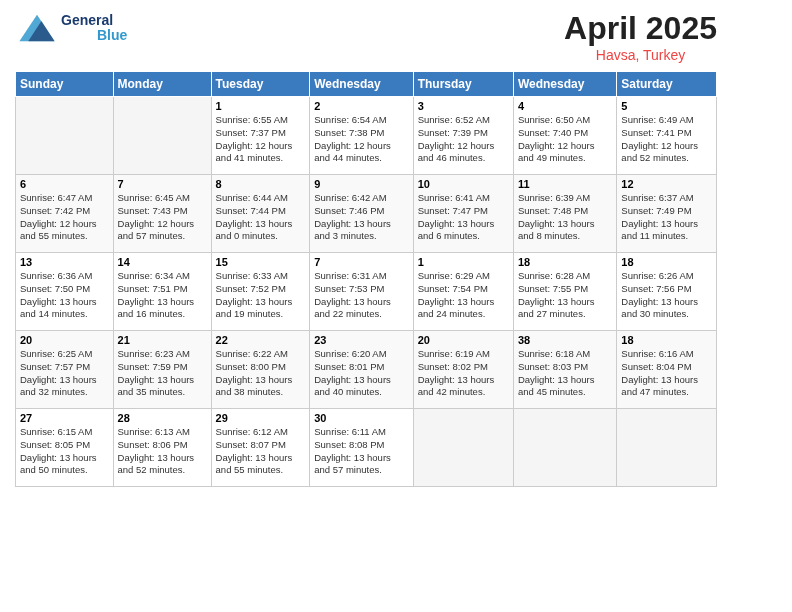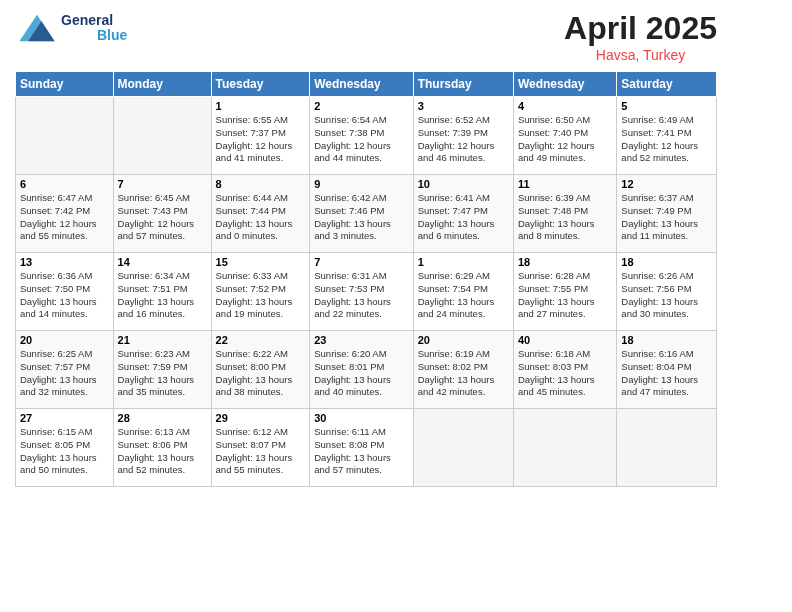--- a/index.html
+++ b/index.html
@@ -225,21 +225,21 @@
           </td>
           <td>
             <span class="day-num">23</span>
             <div class="day-info">Sunrise: 6:20 AM<br>Sunset: 8:01 PM<br>Daylight: 13 hours<br>and 40 minutes.</div>
           </td>
           <td>
             <span class="day-num">20</span>
             <div class="day-info">Sunrise: 6:19 AM<br>Sunset: 8:02 PM<br>Daylight: 13 hours<br>and 42 minutes.</div>
           </td>
           <td>
-            <span class="day-num">40</span>
+            <span class="day-num">38</span>
             <div class="day-info">Sunrise: 6:18 AM<br>Sunset: 8:03 PM<br>Daylight: 13 hours<br>and 45 minutes.</div>
           </td>
           <td>
             <span class="day-num">18</span>
             <div class="day-info">Sunrise: 6:16 AM<br>Sunset: 8:04 PM<br>Daylight: 13 hours<br>and 47 minutes.</div>
           </td>
         </tr>
         <tr>
           <td>
             <span class="day-num">27</span>

